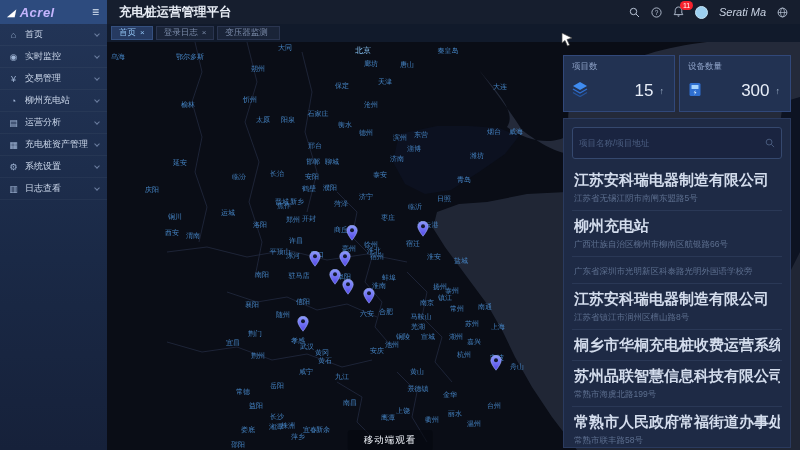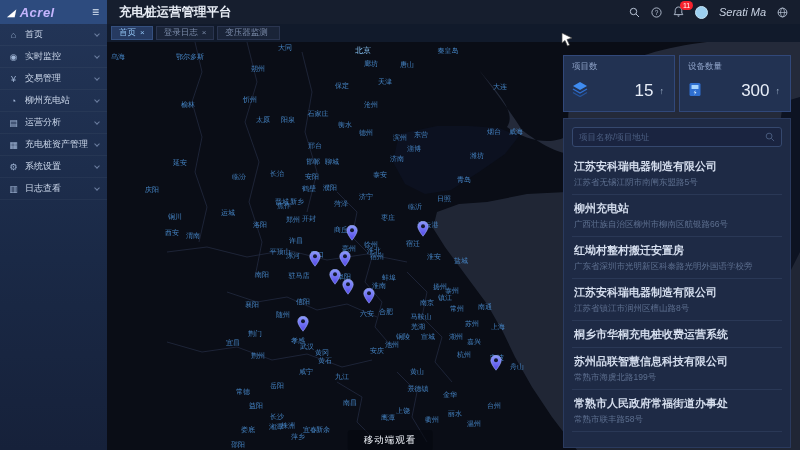--- a/index.html
+++ b/index.html
@@ -55,28 +55,28 @@
   .stats { position:absolute; left:563px; top:55px; width:228px; height:57px; display:flex; gap:4px; z-index:10; }
   .scard { flex:1; background:#223252; border:1px solid #31487a; padding:5px 8px; position:relative; }
   .scard-label { color:#8fa3c8; font-size:8.5px; }
   .srow { display:flex; align-items:center; margin-top:8px; }
   .sval { color:#e8eef8; font-size:17px; margin-left:auto; }
   .strend { color:#9fb2c8; font-size:9px; margin-left:6px; margin-right:2px; }
 
   
   .panel { position:absolute; left:563px; top:118px; width:228px; bottom:2px; background:#1e2a45;
     border:1px solid #2a3a5e; z-index:10; padding:8px; }
-  .searchbox { position:relative; height:20px; border:1px solid #35486e; border-radius:3px;
+  .searchbox { position:relative; height:32px; border:1px solid #35486e; border-radius:3px;
     background:#1a2440; display:flex; align-items:center; }
   .searchbox input { flex:1; background:transparent; border:none; outline:none; color:#aebdd8;
     font-size:8.5px; padding:0 6px; font-family:inherit; }
   .searchbox input::placeholder { color:#4c5f82; }
   .plist { margin-top:6px; }
   .pitem { padding:6px 2px 5px 2px; border-bottom:1px solid #2a3856; cursor:pointer; }
-  .pt { color:#d3dcec; font-size:11px; font-weight:bold; white-space:nowrap; overflow:hidden; }
+  .pt { color:#d3dcec; font-size:15px; font-weight:bold; white-space:nowrap; overflow:hidden; }
   .pa { color:#5d6f8f; font-size:8.5px; margin-top:3px; white-space:nowrap; overflow:hidden; }
 
   .cursor { position:absolute; left:561px; top:33px; z-index:40; }
   .hidden-defs { position:absolute; width:0; height:0; }
 </style>
 </head>
 <body>
 
 <svg class="hidden-defs">
   <defs>
@@ -423,21 +423,20 @@
 
   <div class="pitem">
         <div class="pt">江苏安科瑞电器制造有限公司</div>
         <div class="pa">江苏省无锡江阴市南闸东盟路5号</div>
       </div>
       <div class="pitem">
         <div class="pt">柳州充电站</div>
         <div class="pa">广西壮族自治区柳州市柳南区航银路66号</div>
       </div>
       <div class="pitem">
-        <div class="pt">红坳村整村搬迁安置房</div>
         <div class="pa">广东省深圳市光明新区科泰路光明外国语学校旁</div>
       </div>
       <div class="pitem">
         <div class="pt">江苏安科瑞电器制造有限公司</div>
         <div class="pa">江苏省镇江市润州区檀山路8号</div>
       </div>
       <div class="pitem">
         <div class="pt">桐乡市华桐充电桩收费运营系统</div>
       </div>
       <div class="pitem">

